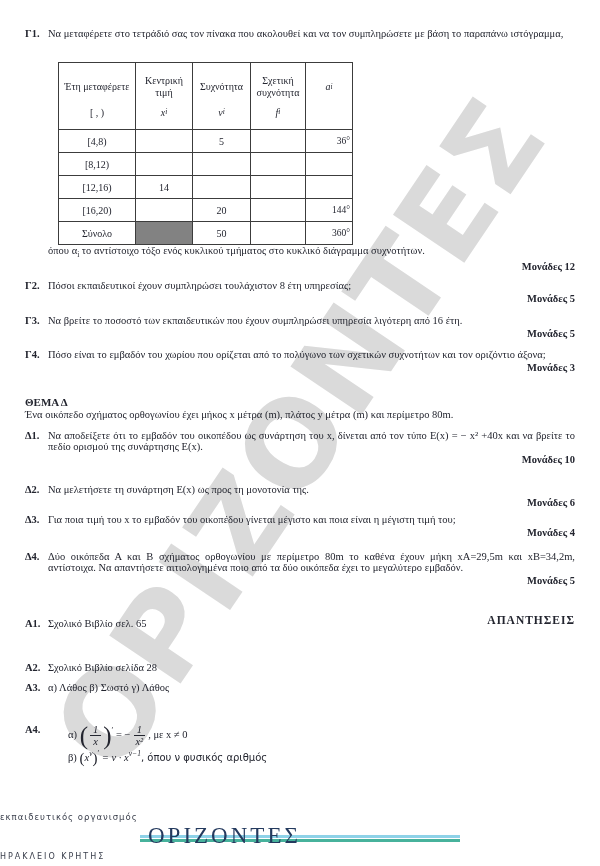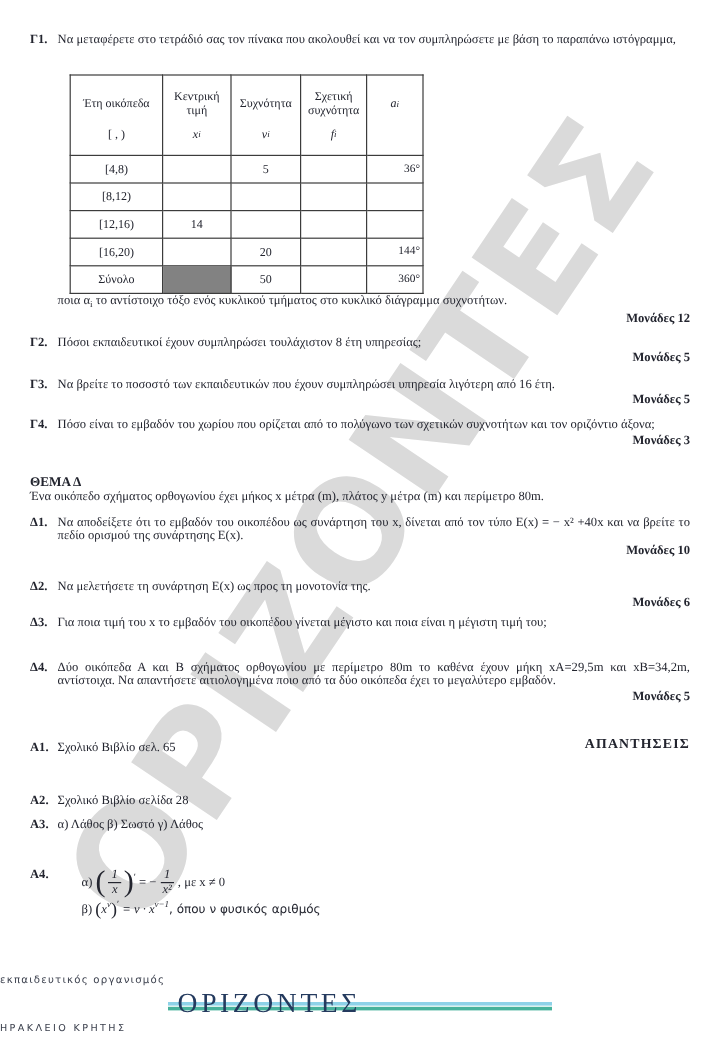--- a/index.html
+++ b/index.html
@@ -87,21 +87,21 @@
       <colgroup>
         <col style="width:77px">
           <col style="width:57px">
           <col style="width:58px">
           <col style="width:55px">
           <col style="width:47px">
       </colgroup>
       <tbody>
           <tr>
         <th>
-          <div class="h-label">Έτη οικόπεδα</div>
+          <div class="h-label">Έτη μεταφέρετε</div>
           <div class="h-sym rm">[ , )</div>
         </th>
         <th>
           <div class="h-label">Κεντρική τιμή</div>
           <div class="h-sym">
                 <span>x</span>
                 <sub>i</sub>
               </div>
         </th>
         <th>
@@ -158,21 +158,21 @@
         <td>Σύνολο</td>
         <td class="gray-cell"></td>
         <td>50</td>
         <td></td>
         <td class="deg">360°</td>
       </tr>
     </tbody>
       </table>
 
     <div class="blk" style="top:245px;">
-      <div class="note"><span>ποια α</span><sub>i</sub><span> το αντίστοιχο τόξο ενός κυκλικού τμήματος στο κυκλικό διάγραμμα συχνοτήτων.</span></div>
+      <div class="note"><span>όπου α</span><sub>i</sub><span> το αντίστοιχο τόξο ενός κυκλικού τμήματος στο κυκλικό διάγραμμα συχνοτήτων.</span></div>
       <div class="points">Μονάδες 12</div>
     </div>
 
     <div class="blk" style="top:280px;">
       <span class="qlabel">Γ2.</span>
       <div class="qtext">Πόσοι εκπαιδευτικοί έχουν συμπληρώσει τουλάχιστον 8 έτη υπηρεσίας;</div>
       <div class="points">Μονάδες 5</div>
     </div>
 
     <div class="blk" style="top:315px;">
@@ -198,20 +198,21 @@
 
     <div class="blk" style="top:484px;">
       <span class="qlabel">Δ2.</span>
       <div class="qtext">Να μελετήσετε τη συνάρτηση E(x) ως προς τη μονοτονία της.</div>
       <div class="points">Μονάδες 6</div>
     </div>
 
     <div class="blk" style="top:514px;">
       <span class="qlabel">Δ3.</span>
       <div class="qtext">Για ποια τιμή του x το εμβαδόν του οικοπέδου γίνεται μέγιστο και ποια είναι η μέγιστη τιμή του;</div>
+      <div class="points">Μονάδες 4</div>
     </div>
 
     <div class="blk" style="top:551px;">
       <span class="qlabel">Δ4.</span>
       <div class="qtext just">Δύο οικόπεδα Α και Β σχήματος ορθογωνίου με περίμετρο 80m το καθένα έχουν μήκη xΑ=29,5m και xΒ=34,2m, αντίστοιχα. Να απαντήσετε αιτιολογημένα ποιο από τα δύο οικόπεδα έχει το μεγαλύτερο εμβαδόν.</div>
       <div class="points">Μονάδες 5</div>
     </div>
 
     <div class="blk center-head" style="top:614px;">ΑΠΑΝΤΗΣΕΙΣ</div>
 

